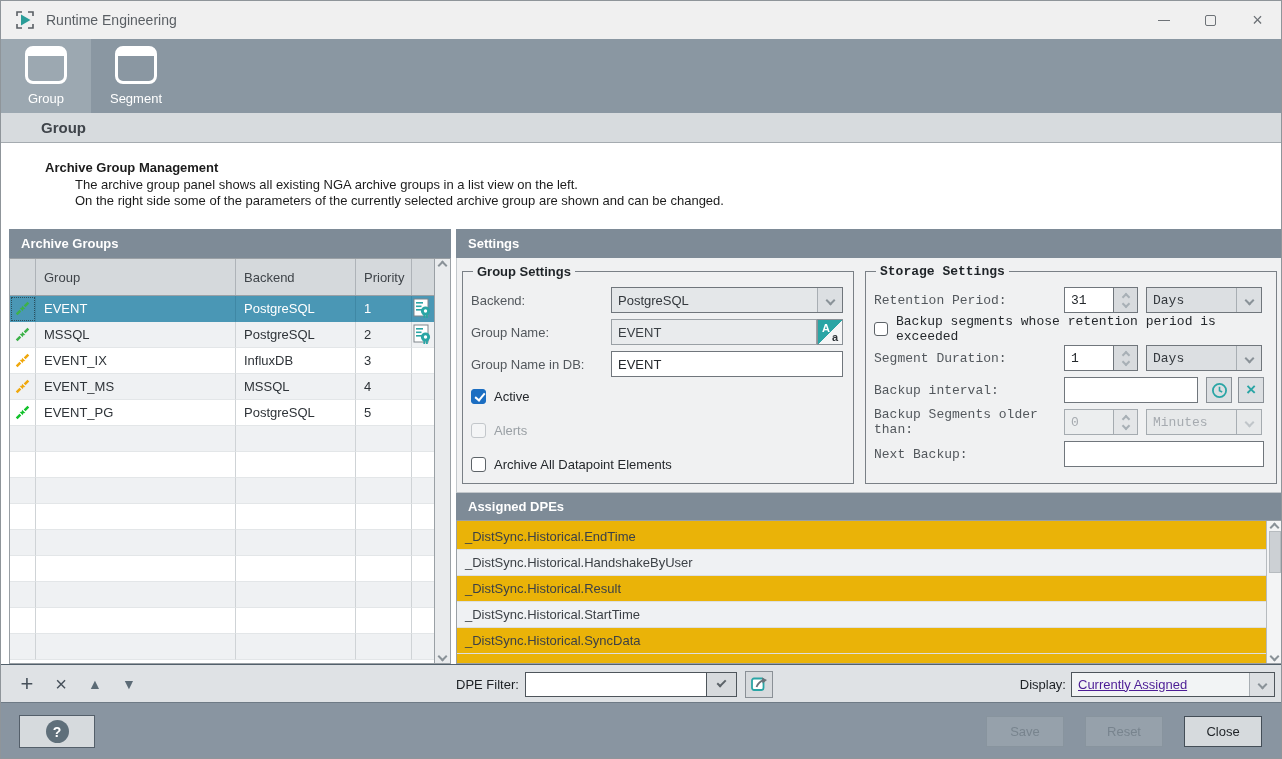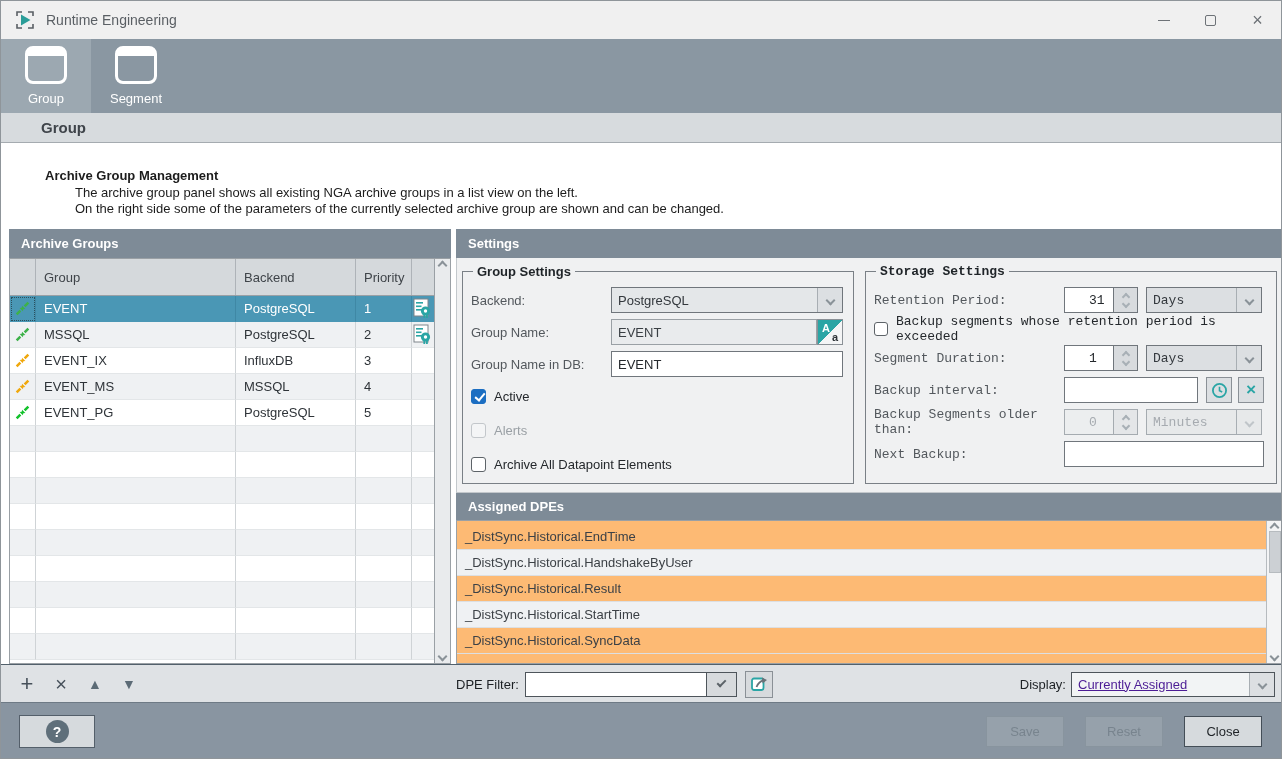--- a/index.html
+++ b/index.html
@@ -21,21 +21,21 @@
   .tool-item { width:90px; height:100%; display:flex; flex-direction:column; align-items:center; justify-content:flex-end; padding-bottom:7px; color:#fff; font-size:13px; cursor:default; }
   .tool-item.active { background:#9ca8b1; }
   .tool-icon { width:42px; height:38px; border:3px solid #fff; border-top:10px solid #fff; border-radius:8px; margin-bottom:7px; }
 
   
   .section-header { position:absolute; left:0; top:112px; width:100%; height:30px; background:#d7dbde; border-bottom:1px solid #a5abb0; display:flex; align-items:center; padding-left:40px; }
   .section-header span { font-size:15px; font-weight:bold; color:#3f444a; }
 
   
   .description { position:absolute; left:0; top:143px; width:100%; height:85px; background:#fff; padding:16px 0 0 44px; }
-  .description .head { font-size:13px; font-weight:bold; color:#1c1c1c; margin-bottom:2px;margin-top:8px; }
+  .description .head { font-size:13px; font-weight:bold; color:#1c1c1c; margin-bottom:2px; }
   .description .line { font-size:13px; color:#1c1c1c; padding-left:30px; line-height:16px; }
 
   
   .panel-header { height:29px; background:#7e8b97; color:#fff; font-weight:bold; font-size:13px; display:flex; align-items:center; padding-left:12px; }
 
   
   .left-panel { position:absolute; left:8px; top:228px; width:442px; height:435px; }
   .grid { position:absolute; left:0; top:29px; right:0; bottom:0; border:1px solid #9aa0a5; background:#fff; display:flex; }
   .grid-main { width:424px; display:flex; flex-direction:column; }
   .grid-header { height:37px; display:flex; background:#d5d9dc; border-bottom:1px solid #9aa0a5; flex:0 0 auto; }
@@ -80,21 +80,21 @@
   .dd-text { flex:1; display:flex; align-items:center; padding-left:6px; font-size:13px; color:#33383d; background:#dcdfe2; }
   .dd-arrow { width:25px; display:flex; align-items:center; justify-content:center; background:#dcdfe2; border-left:1px solid #a8aeb3; }
   .dd.light .dd-text { background:#e4e7e9; }
   .dd.white .dd-text { background:#f2f4f5; }
   .dd.disabled { border-color:#a5abb0; }
   .dd.disabled .dd-text { background:#e7e9ea; color:#a6abb0; }
   .dd.disabled .dd-arrow { background:#e7e9ea; }
   .dd.disabled .chev { border-color:#c0c5c9; }
 
   .spin { height:26px; border:1px solid #70767c; display:flex; align-items:stretch; background:#fff; }
-  .spin-val { width:48px; display:flex; align-items:center; padding-left:24px; font-size:13px; color:#24282c; }
+  .spin-val { width:48px; display:flex; align-items:center; padding-left:6px; font-size:13px; color:#24282c; }
   .spin-btns { width:24px; background:#d8dbde; border-left:1px solid #70767c; display:flex; flex-direction:column; align-items:center; justify-content:center; gap:1px; }
   .spin-btns .chev { width:6px; height:6px; border-color:#a8b0b6; }
   .spin.disabled { border-color:#a5abb0; background:#eceeef; }
   .spin.disabled .spin-val { color:#a6abb0; }
   .spin.disabled .spin-btns { background:#e4e6e8; border-left-color:#a5abb0; }
 
   .cb { width:15px; height:15px; border:1px solid #5d6368; border-radius:3px; background:#fff; flex:0 0 auto; }
   .cb.checked { background:#1b6ec2; border-color:#1b6ec2; position:relative; }
   .cb.checked::after { content:""; position:absolute; left:4.5px; top:1.5px; width:4px; height:8px; border-right:2px solid #fff; border-bottom:2px solid #fff; transform:rotate(40deg); }
   .cb.disabled { border-color:#c3c7cb; background:#f4f5f6; }
@@ -103,21 +103,21 @@
 
   .sq-btn { width:26px; height:26px; border:1px solid #8a9096; background:#dcdfe2; display:flex; align-items:center; justify-content:center; }
   .teal-x { color:#2aa5a5; font-size:17px; font-weight:bold; line-height:1; }
   .translate-btn { width:26px; height:26px; border:1px solid #8a9096; position:relative; background:linear-gradient(135deg,#2aa5a5 0 52%,#f4f5f6 52%); }
   .translate-btn .a1 { position:absolute; left:4px; top:2px; color:#fff; font-weight:bold; font-size:11px; }
   .translate-btn .a2 { position:absolute; right:4px; bottom:1px; color:#2e3338; font-weight:bold; font-size:11px; }
 
   
   .dpes-header { position:absolute; left:0; top:264px; width:827px; height:27px; }
   .dpes-header .panel-header { height:27px; }
-  .dpes-list { position:absolute; left:0; top:291px; width:827px; height:144px; border:1px solid #9aa0a5; background:#fdba74; display:flex; }
+  .dpes-list { position:absolute; left:0; top:291px; width:827px; height:144px; border:1px solid #9aa0a5; background:#eab308; display:flex; }
   .dpes-rows { flex:1; display:flex; flex-direction:column; padding-top:3px; }
   .dpe-row { height:26px; display:flex; align-items:center; padding-left:8px; font-size:13px; color:#3c4146; border-bottom:1px solid #dcdfe2; flex:0 0 auto; }
   .dpe-row.odd { background:#eff1f3; }
   .dpes-scroll { width:16px; border-left:1px solid #b6bbbf; background:#f3f4f5; display:flex; flex-direction:column; align-items:center; justify-content:space-between; padding:3px 0; }
 
   
   .filter-bar { position:absolute; left:0; top:663px; width:100%; height:38px; background:#dfe2e5; border-top:1px solid #52606b; }
   .list-tools { position:absolute; left:14px; top:0; height:38px; display:flex; align-items:center; gap:10px; }
   .lt-btn { width:24px; height:28px; display:flex; align-items:center; justify-content:center; color:#515c66; }
   .lt-plus { font-size:22px; font-weight:normal; color:#46505a; }

